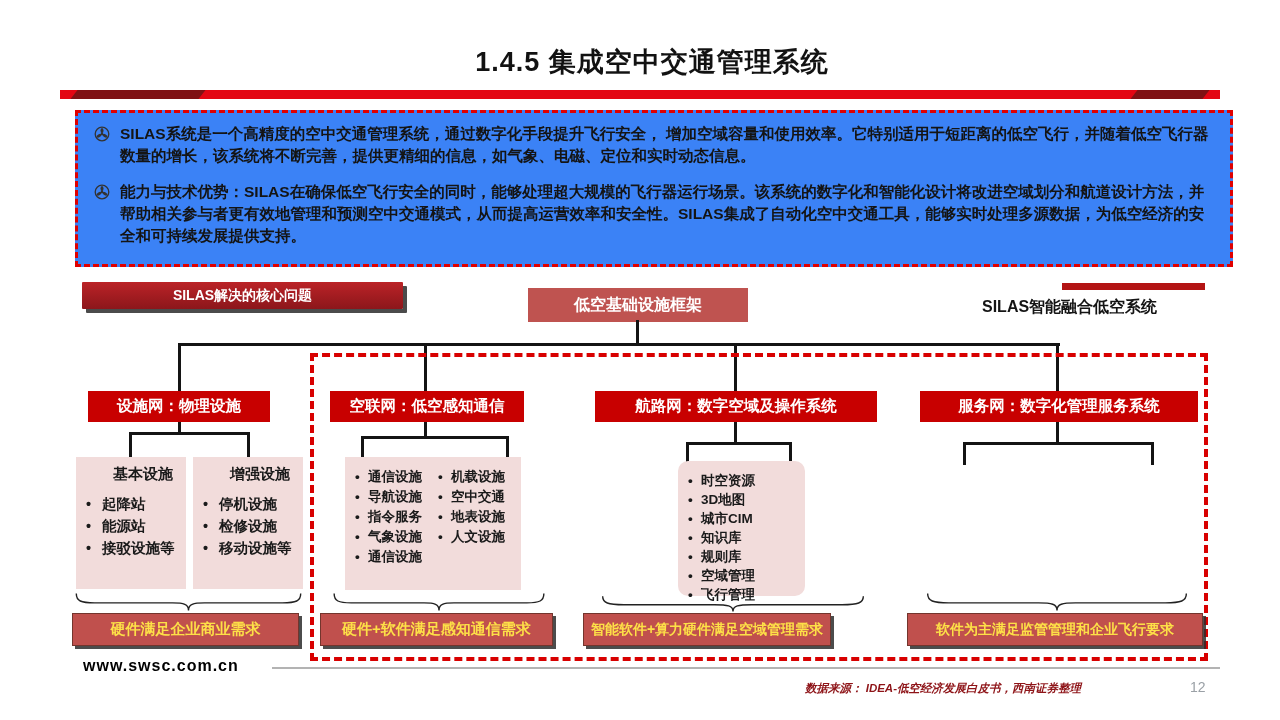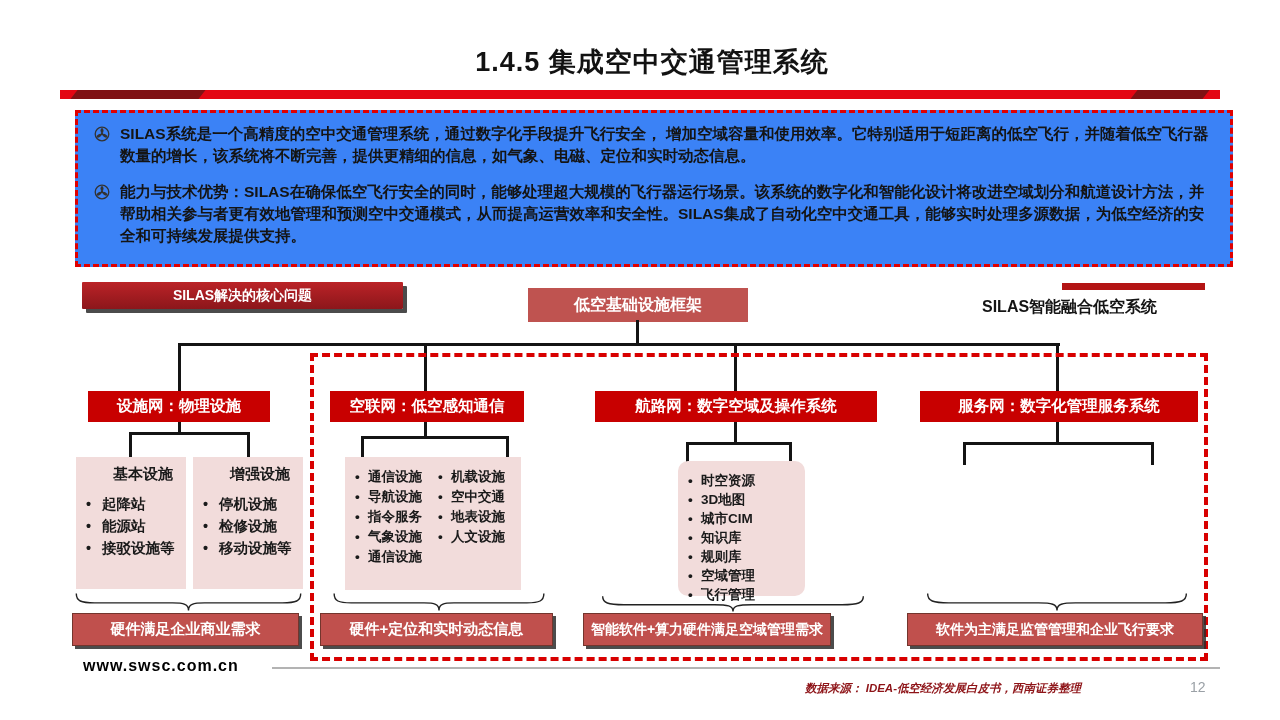--- a/index.html
+++ b/index.html
@@ -52,21 +52,21 @@
   .p-list7{padding:10px 2px 0 6px;box-sizing:border-box;border-radius:10px;}
   .p-list7 li{font-size:13.5px;line-height:19px;}
   .p-svc{padding:10px 6px 0 8px;box-sizing:border-box;}
   .p-svc li{font-size:13px;line-height:17.5px;margin-bottom:2px;}
 
   
   .brace{position:absolute;}
 
   
   .bottom{position:absolute;height:31px;background:#c0504d;border:1.5px solid #73352d;
-    box-shadow:3px 3px 0 rgba(45,45,45,.85);color:#ffffff;font-weight:700;
+    box-shadow:3px 3px 0 rgba(45,45,45,.85);color:#fde047;font-weight:700;
     display:flex;align-items:center;justify-content:center;}
 
   
   .footer-line{position:absolute;left:272px;top:667px;width:948px;height:2px;background:#b3b3b3;}
   .website{position:absolute;left:83px;top:657px;font-size:16px;letter-spacing:1px;color:#000000;font-weight:600;}
   .source{position:absolute;left:700px;top:681px;width:486px;text-align:center;
     font-size:11.5px;font-style:italic;font-weight:700;color:#8e1418;}
   .pageno{position:absolute;left:1190px;top:679px;font-size:14px;color:#9aa0a6;}
 </style>
 </head>
@@ -195,21 +195,21 @@
     <path d="M1,2 C1,8 3,9.5 9,9.5 L43,9.5 C48,9.5 50,10.5 50,15.5 C50,10.5 52,9.5 57,9.5 L91,9.5 C97,9.5 99,8 99,2" fill="none" stroke="#222" stroke-width="1.4" vector-effect="non-scaling-stroke"></path>
   </svg>
   <svg class="brace" style="left:600px;top:594px;" width="266" height="18" viewBox="0 0 100 16" preserveAspectRatio="none">
     <path d="M1,2 C1,8 3,9.5 9,9.5 L43,9.5 C48,9.5 50,10.5 50,15.5 C50,10.5 52,9.5 57,9.5 L91,9.5 C97,9.5 99,8 99,2" fill="none" stroke="#222" stroke-width="1.4" vector-effect="non-scaling-stroke"></path>
   </svg>
   <svg class="brace" style="left:925px;top:591px;" width="264" height="20" viewBox="0 0 100 16" preserveAspectRatio="none">
     <path d="M1,2 C1,8 3,9.5 9,9.5 L43,9.5 C48,9.5 50,10.5 50,15.5 C50,10.5 52,9.5 57,9.5 L91,9.5 C97,9.5 99,8 99,2" fill="none" stroke="#222" stroke-width="1.4" vector-effect="non-scaling-stroke"></path>
   </svg>
 
   <div class="bottom" style="left:72px;top:613px;width:225px;font-size:15px;">硬件满足企业商业需求</div>
-  <div class="bottom" style="left:320px;top:613px;width:231px;font-size:15px;">硬件+定位和实时动态信息</div>
+  <div class="bottom" style="left:320px;top:613px;width:231px;font-size:15px;">硬件+软件满足感知通信需求</div>
   <div class="bottom" style="left:583px;top:613px;width:246px;font-size:14px;">智能软件+算力硬件满足空域管理需求</div>
   <div class="bottom" style="left:907px;top:613px;width:294px;font-size:14px;">软件为主满足监管管理和企业飞行要求</div>
 
   <div class="footer-line"></div>
   <div class="website">www.swsc.com.cn</div>
   <div class="source">数据来源： IDEA-低空经济发展白皮书，西南证券整理</div>
   <div class="pageno">12</div>
 
 </div>
 

